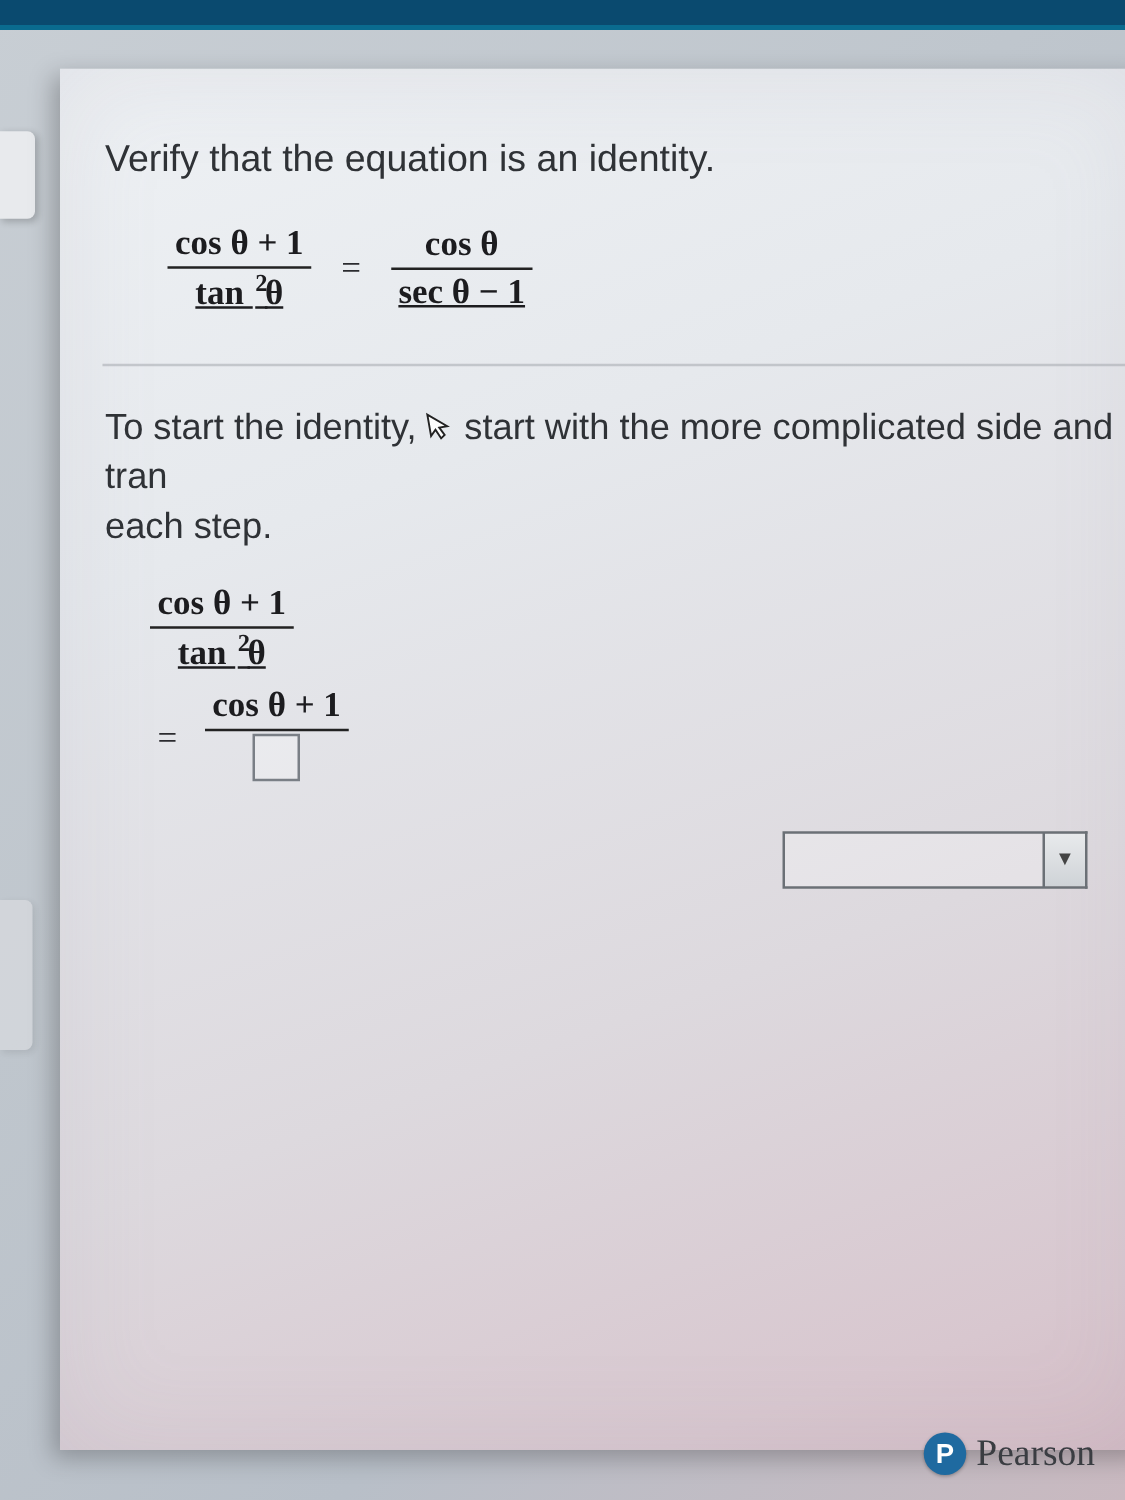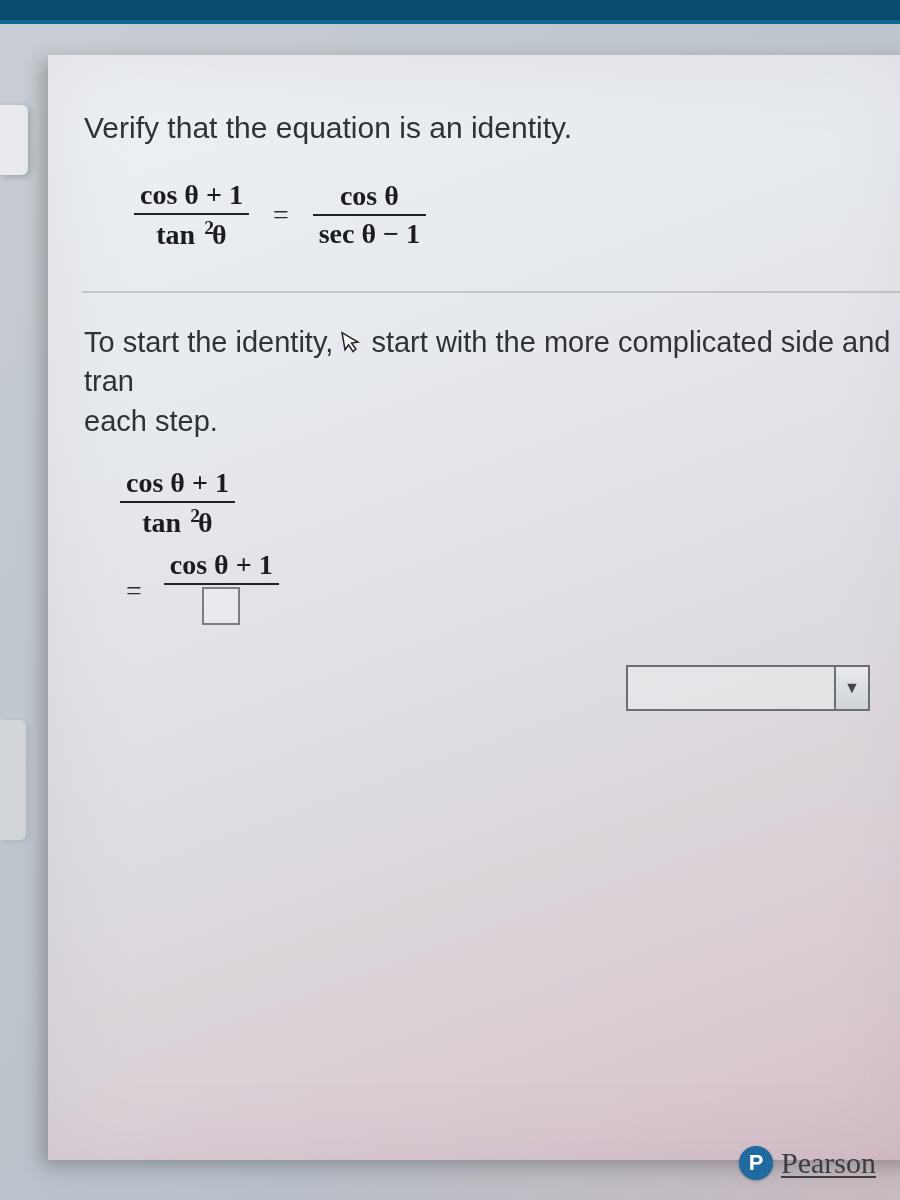--- a/index.html
+++ b/index.html
@@ -45,21 +45,21 @@
   }
   .prompt {
     font-size: 30px;
     color: #2f3236;
     margin-bottom: 34px;
   }
   .eqrow { display: flex; align-items: center; gap: 18px; margin-left: 50px; margin-bottom: 40px;}
   .frac { display: inline-flex; flex-direction: column; align-items: center; font-family: 'Times New Roman', serif; font-size: 28px; font-weight: bold; color: #1c1c1f;}
   .frac .num { padding: 0 6px 2px; }
   .frac .bar { width: 100%; border-top: 2.5px solid #222; }
-  .frac .den { padding: 2px 6px 0; }
+  .frac .den { padding: 2px 6px 0; text-decoration: underline; }
   .eq { font-family: 'Times New Roman', serif; font-size: 28px; font-weight: 400; padding: 0 6px;}
   .sup { font-size: 0.7em; vertical-align: super; position: relative; left: 2px;}
   .divider { border: none; border-top: 2px solid #9ea2a8; margin: 30px 0 30px -2px; width: 100%; opacity:0.5;}
   .instr { font-size: 29px; color: #2f3236; line-height: 1.35; max-width: 820px; margin-bottom: 26px;}
   .cursor-icon { display:inline-block; transform: translateY(3px) rotate(-10deg); }
   .work { margin-left: 36px; }
   .steprow { display:flex; align-items:center; gap: 16px; margin-top: 10px;}
   .input-box {
     width: 38px; height: 38px;
     border: 2px solid #7a7f86;
@@ -92,21 +92,21 @@
     font-family: Georgia, 'Times New Roman', serif;
     font-size: 30px; color:#3a3d42;
   }
   .pearson .p-badge {
     width:34px; height:34px; border-radius:50%;
     background:#1f6aa0; color:#fff; font-weight:bold;
     display:flex; align-items:center; justify-content:center;
     font-family: Arial, sans-serif; font-size:22px;
     box-shadow: 0 1px 3px rgba(0,0,0,0.3);
   }
-  .pearson .u { text-decoration: underline; text-decoration-thickness: 2px; text-underline-offset: 3px;}
+  .pearson .u { text-decoration-thickness: 2px; text-underline-offset: 3px;}
 </style>
 </head>
 <body>
 
 <div class="topbar"></div>
 <div class="left-tab"></div>
 <div class="left-tab2"></div>
 
 <div class="page">
 

